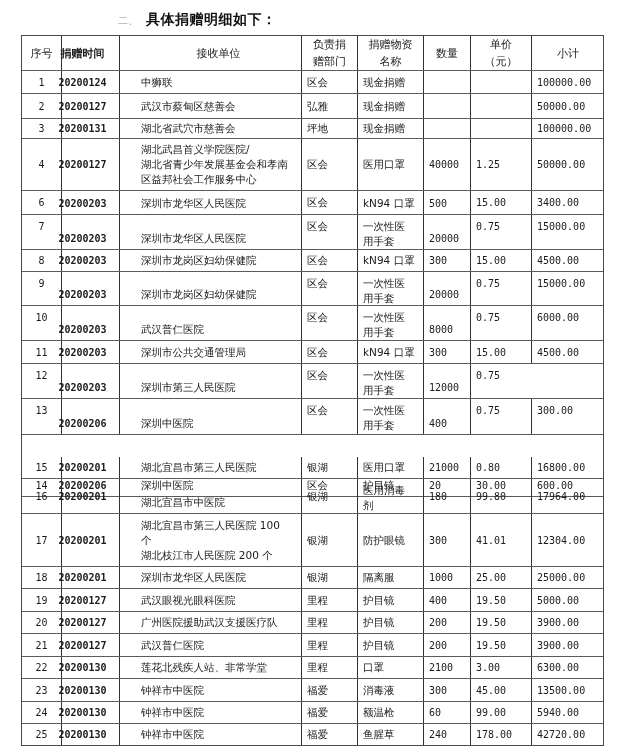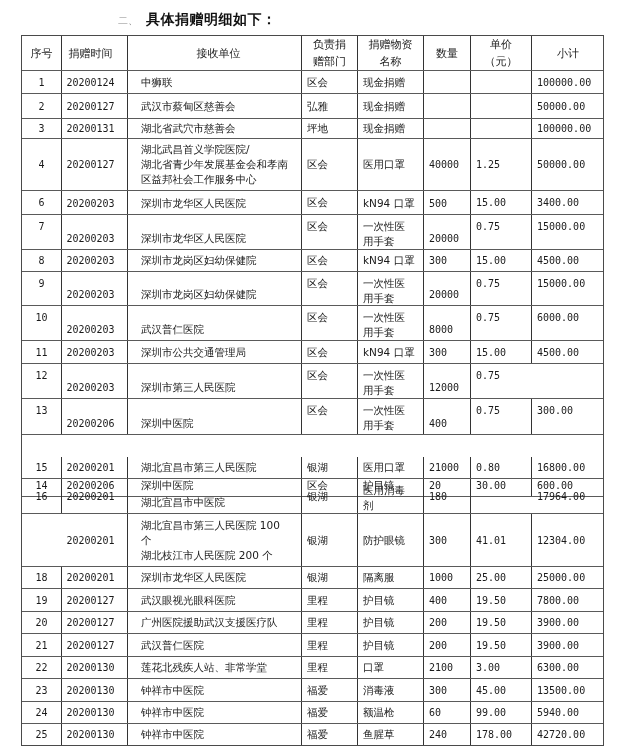--- a/index.html
+++ b/index.html
@@ -13,21 +13,21 @@
   .table { position: absolute; left: 21px; top: 35px; width: 583px; height: 711px;
            border: 1.5px solid #4a4a4a; box-sizing: border-box; }
   .row { position: absolute; left: 0; width: 100%; box-sizing: border-box;
          border-bottom: 1.5px solid #5a5a5a; }
   .row:last-child { border-bottom: none; }
   .cell { position: absolute; top: 0; bottom: 0; box-sizing: border-box;
           border-right: 1px solid #333; font-size: 10.5px; line-height: 15px;
           display: flex; padding: 0 5px; overflow: hidden; }
   .cell:last-child { border-right: none; }
   .c0 { left: 0; width: 40px; justify-content: center; }
-  .c1 { left: 32px; width: 74px; justify-content: center; }
+  .c1 { left: 24px; width: 74px; justify-content: center; font-weight: bold; }
   .c2 { left: 114px; width: 166px; }
   .c3 { left: 280px; width: 56px; }
   .c4 { left: 336px; width: 66px; }
   .c5 { left: 402px; width: 47px; }
   .c6 { left: 449px; width: 61px; }
   .c7 { left: 510px; width: 72px; }
   .mid { align-items: center; }
   .top { align-items: flex-start; padding-top: 4px; }
   .bot { align-items: flex-end; padding-bottom: 3px; }
   .hdr .cell { font-size: 11px; line-height: 17px; text-align: center; justify-content: center;
@@ -205,23 +205,25 @@
         <div class="cell c7 txt mid num">16800.00</div>
       </div>
       <div class="row" style="top: 443px; height: 35px;">
         <div class="cell c0 txt mid num">16</div>
         <div class="cell c1 txt mid num">20200201</div>
         <div class="cell c2 txt bot">湖北宜昌市中医院</div>
         <div class="cell c3 txt mid">银湖</div>
         <div class="cell c4 txt top">医用消毒
 剂</div>
         <div class="cell c5 txt mid num">180</div>
+        <div class="cell c6 txt mid num">99.80</div>
         <div class="cell c7 txt mid num">17964.00</div>
       </div>
       <div class="row" style="top: 478px; height: 53px;">
+        <div class="cell c0 txt mid num">17</div>
         <div class="cell c1 txt mid num">20200201</div>
         <div class="cell c2 txt mid">湖北宜昌市第三人民医院 100
 个
 湖北枝江市人民医院 200 个</div>
         <div class="cell c3 txt mid">银湖</div>
         <div class="cell c4 txt mid">防护眼镜</div>
         <div class="cell c5 txt mid num">300</div>
         <div class="cell c6 txt mid num">41.01</div>
         <div class="cell c7 txt mid num">12304.00</div>
       </div>
@@ -236,21 +238,21 @@
         <div class="cell c7 txt mid num">25000.00</div>
       </div>
       <div class="row" style="top: 553px; height: 23px;">
         <div class="cell c0 txt mid num">19</div>
         <div class="cell c1 txt mid num">20200127</div>
         <div class="cell c2 txt mid">武汉眼视光眼科医院</div>
         <div class="cell c3 txt mid">里程</div>
         <div class="cell c4 txt mid">护目镜</div>
         <div class="cell c5 txt mid num">400</div>
         <div class="cell c6 txt mid num">19.50</div>
-        <div class="cell c7 txt mid num">7800.00</div>
+        <div class="cell c7 txt mid num">5000.00</div>
       </div>
       <div class="row" style="top: 576px; height: 22px;">
         <div class="cell c0 txt mid num">20</div>
         <div class="cell c1 txt mid num">20200127</div>
         <div class="cell c2 txt mid">广州医院援助武汉支援医疗队</div>
         <div class="cell c3 txt mid">里程</div>
         <div class="cell c4 txt mid">护目镜</div>
         <div class="cell c5 txt mid num">200</div>
         <div class="cell c6 txt mid num">19.50</div>
         <div class="cell c7 txt mid num">3900.00</div>

